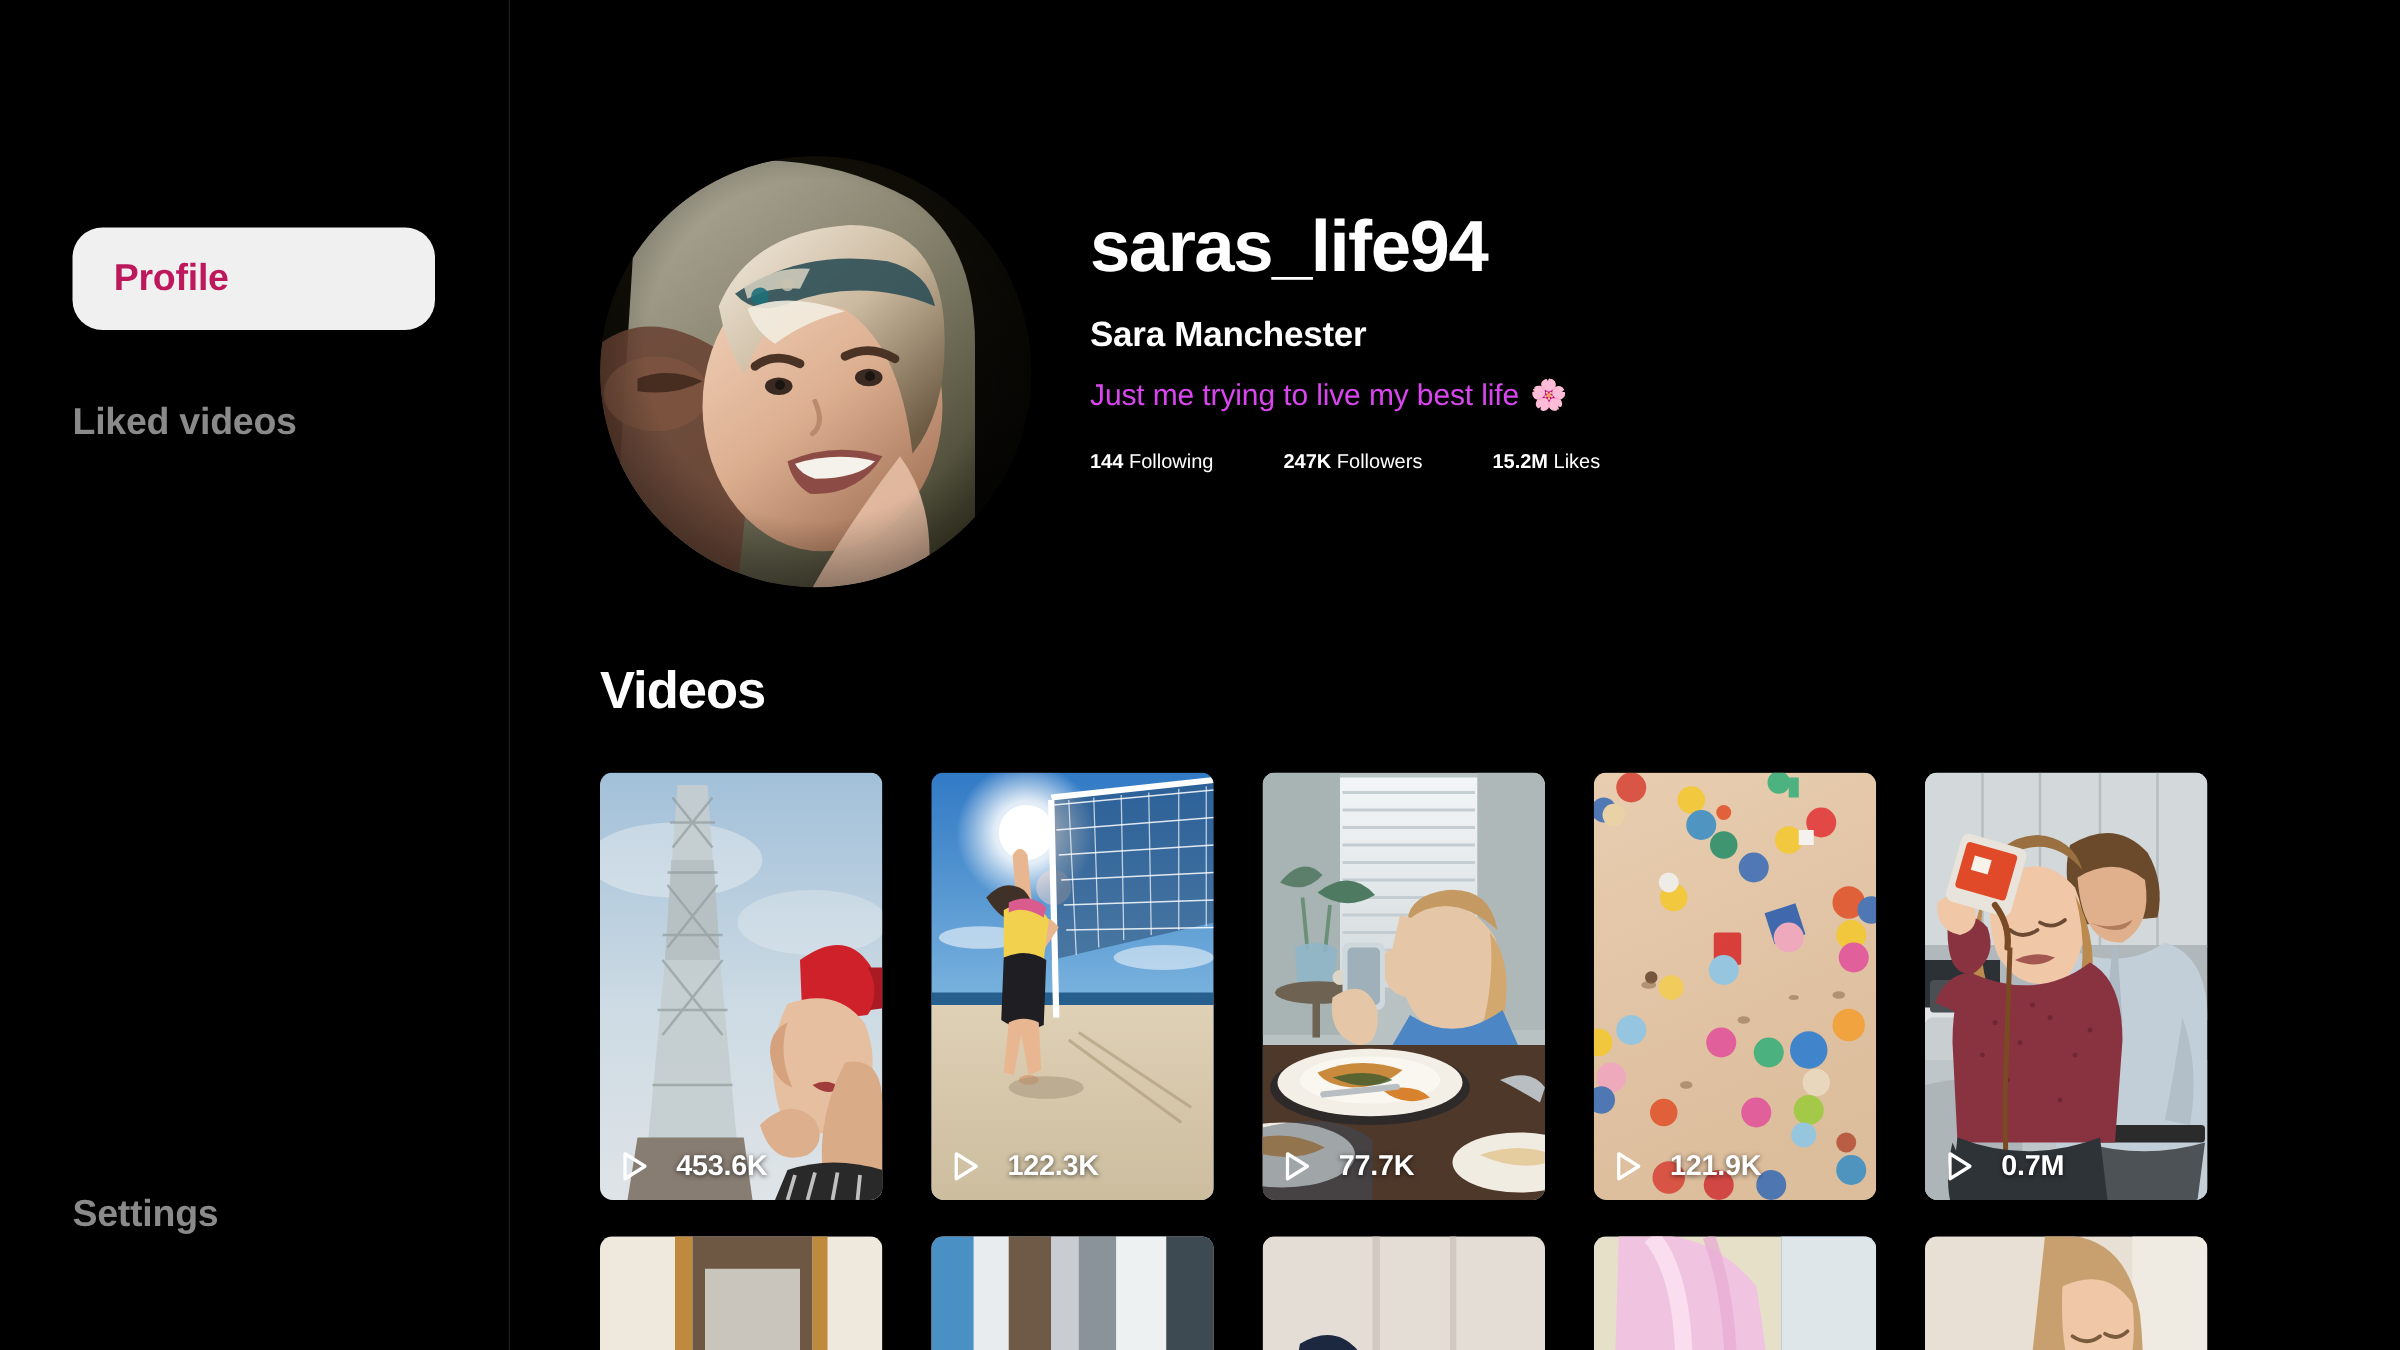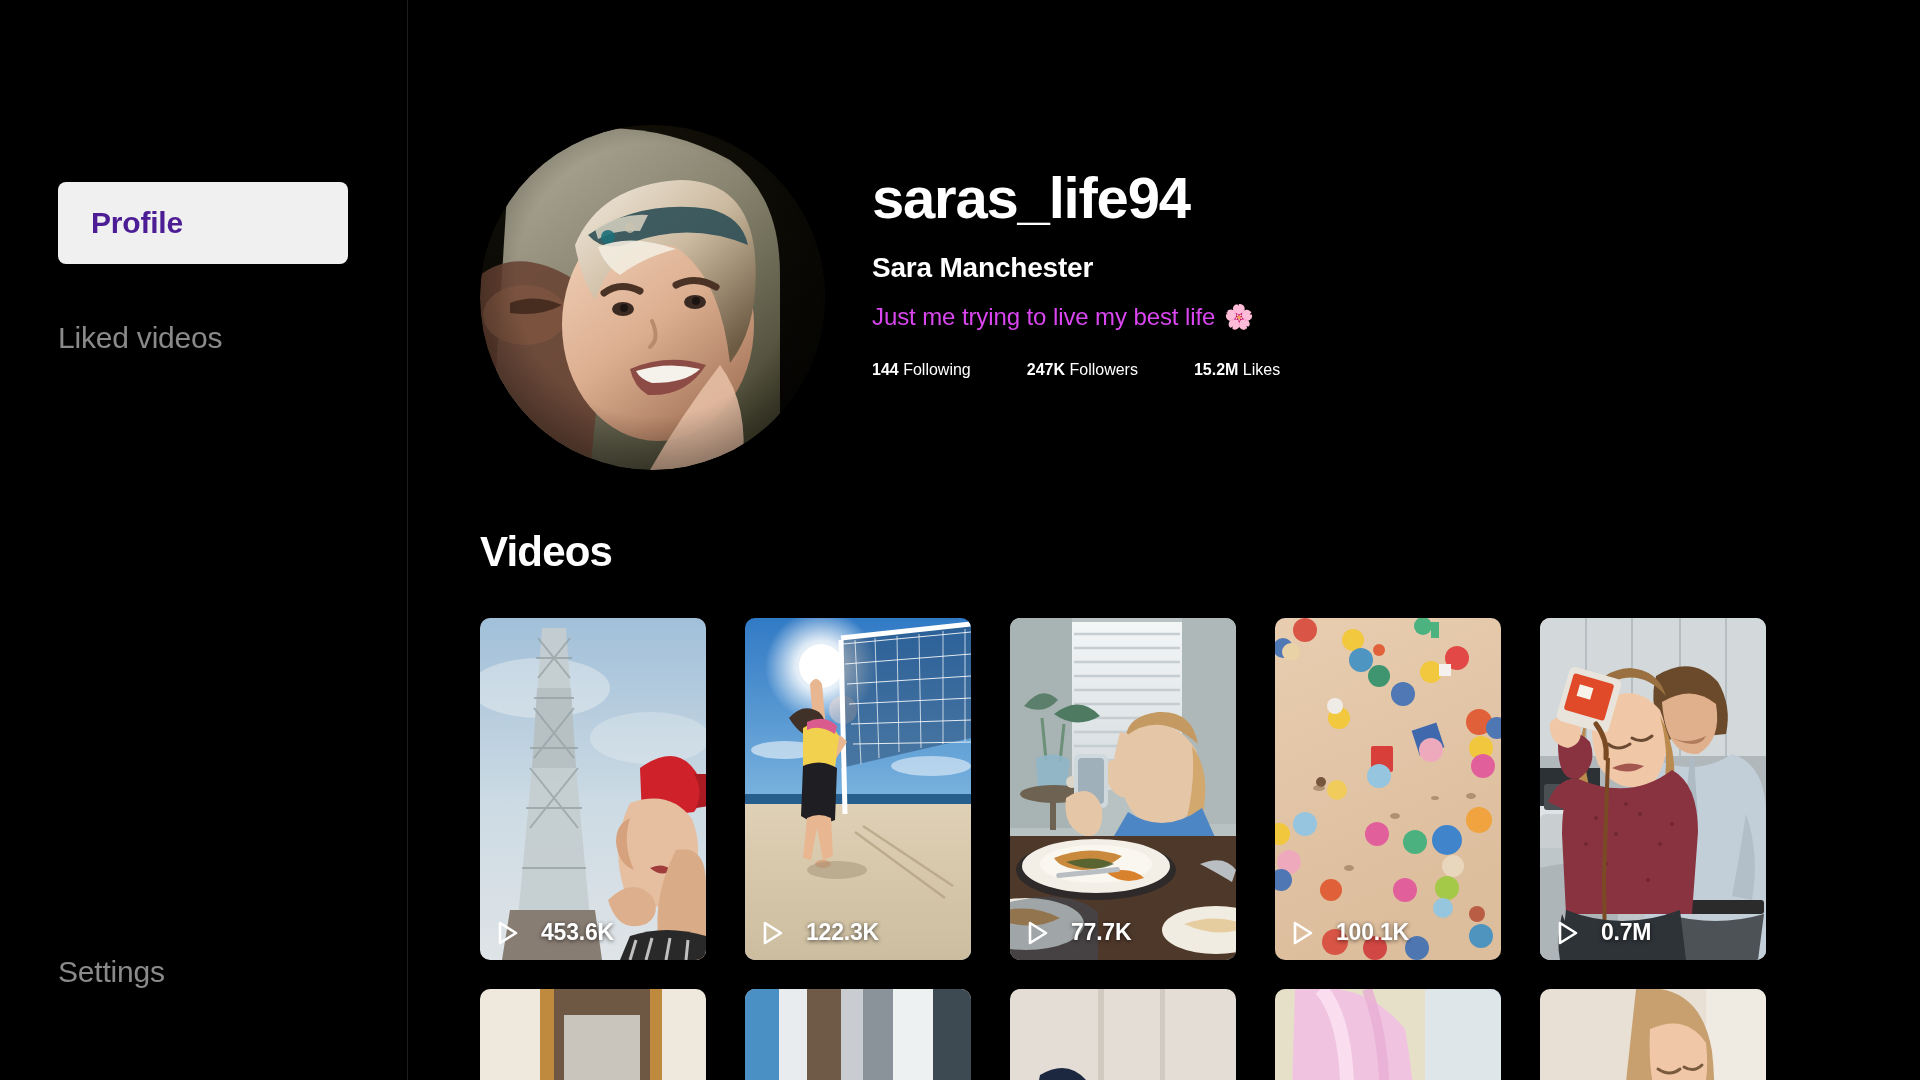--- a/index.html
+++ b/index.html
@@ -23,28 +23,28 @@
     position:absolute;
     left:58px;
     display:flex; align-items:center;
     font-size:30px;
     letter-spacing:-0.2px;
   }
   .nav-item.active {
     left:58px; top:182px;
     width:290px; height:82px;
     background:#f0f0f0;
-    border-radius:8px;
-    color:#4c1d95;
+    border-radius:24px;
+    color:#be185d;
     font-weight:700;
     padding-left:33px;
   }
   .nav-item.plain {
     color:#8a8a8a;
-    font-weight:400;
+    font-weight:700;
   }
   #nav-liked { top:321px; }
   #nav-settings { top:955px; }
 
   
   .main {
     flex:1 1 auto;
     position:relative;
     height:1080px;
     background:#000;
@@ -510,21 +510,21 @@
               <ellipse cx="196" cy="178" rx="5" ry="3"></ellipse>
                 <ellipse cx="74" cy="250" rx="5" ry="3"></ellipse>
               <ellipse cx="160" cy="180" rx="4" ry="2"></ellipse>
             </g>
           </svg>
         </div>
         <div class="play-badge">
           <svg class="tri" width="24" height="26" viewBox="0 0 24 26">
             <path d="M4 3 L20 13 L4 23 Z" fill="none" stroke="#ffffff" stroke-width="2.6" stroke-linejoin="round"></path>
           </svg>
-          <span class="play-count">100.1K</span>
+          <span class="play-count">121.9K</span>
         </div>
       </div>
 
       <div class="video-card">
         <div class="thumb">
           <svg viewBox="0 0 226 342" xmlns="http://www.w3.org/2000/svg" aria-hidden="true">
             <rect width="226" height="342" fill="#c6ccd0"></rect>
             <rect x="0" y="0" width="226" height="140" fill="#d3d8da"></rect>
             <g stroke="#b6bec2" stroke-width="2">
               <path d="M46 0 L46 140"></path>

